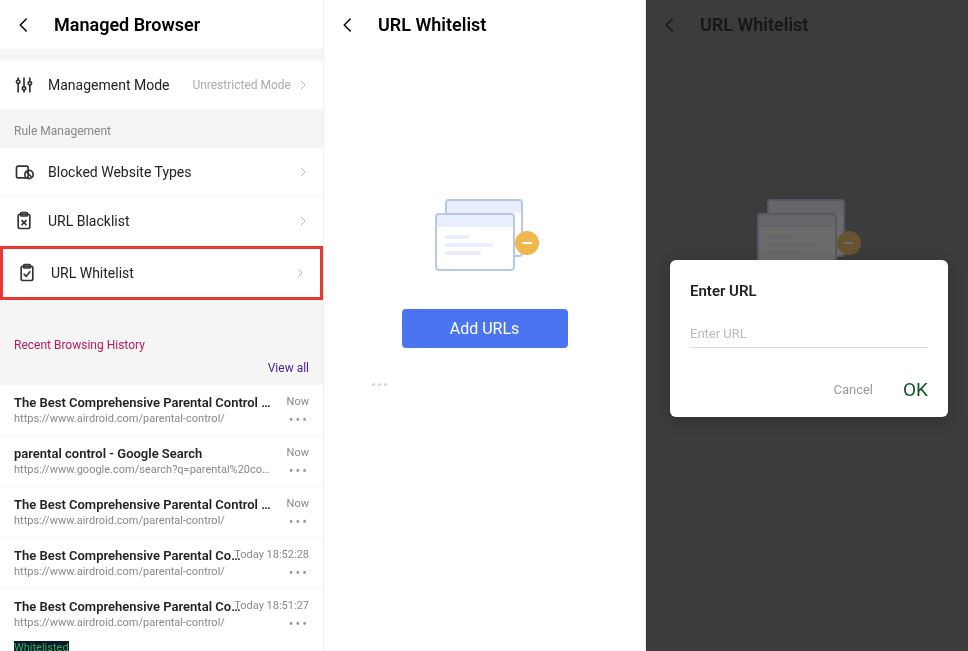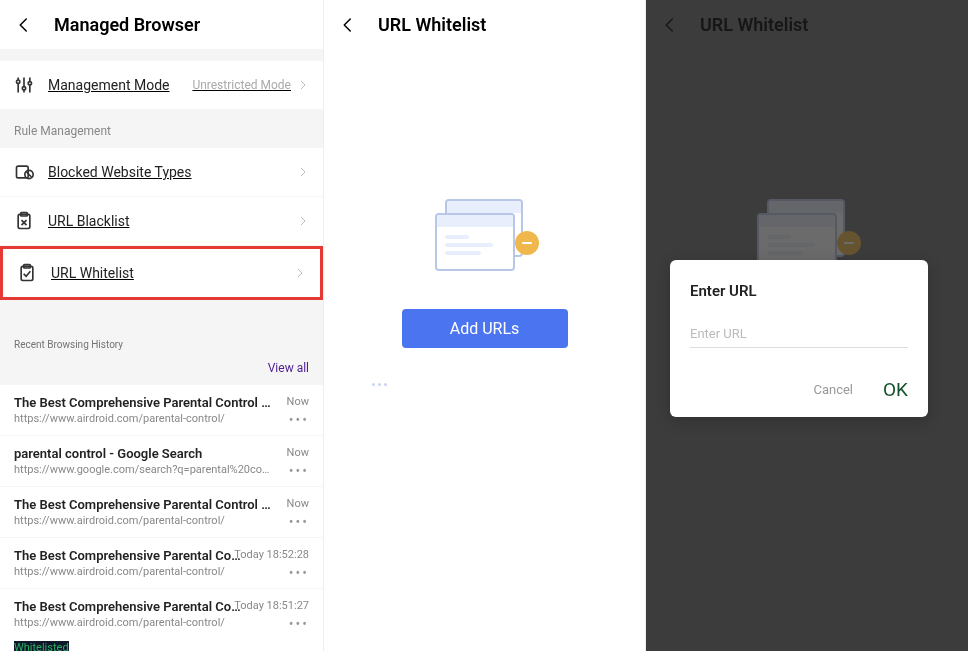--- a/index.html
+++ b/index.html
@@ -7,31 +7,31 @@
     .panel { height: 651px; position: relative; background: #fff; }
     .panel-1 { width: 324px; border-right: 1px solid #eee; background: #f5f5f5; }
     .panel-2 { width: 322px; border-right: 1px solid #eee; }
     .panel-3 { width: 322px; background: #6d6d6d; }
     .header { display: flex; align-items: center; padding: 14px 14px; background: #fff; }
     .back-arrow { width: 20px; height: 20px; display: flex; align-items: center; justify-content: center; cursor: pointer; }
     .back-arrow svg { width: 18px; height: 18px; }
     .header-title { font-size: 18px; font-weight: 600; margin-left: 20px; color: #000; }
     .header-title-3 { color: #2a2a2a; }
     .section-gap { height: 12px; background: #f5f5f5; }
-    .row { display: flex; align-items: center; background: #fff; padding: 14px 14px; cursor: pointer; border-bottom: 1px solid #f5f5f5; text-decoration: underline; }
+    .row { display: flex; align-items: center; background: #fff; padding: 14px 14px; cursor: pointer; border-bottom: 1px solid #f5f5f5; }
     .row-icon { width: 20px; height: 20px; display: flex; align-items: center; justify-content: center; flex-shrink: 0; }
     .row-label { flex: 1; font-size: 14px; color: #222; margin-left: 14px; }
     .row-value { font-size: 12px; color: #aaa; margin-right: 6px; }
     .row-chevron { color: #bbb; }
     .row-chevron svg { width: 12px; height: 12px; }
     .section-header { padding: 14px 14px 10px; font-size: 12px; color: #888; background: #f5f5f5; }
     .highlight-box { border: 3px solid #e53935; background: #fff; margin: 0; }
     .highlight-box .row { border: none; padding: 14px 14px; }
     .history-header { display: flex; justify-content: space-between; align-items: center; padding: 14px 14px 10px; background: #f5f5f5; }
-    .history-label { font-size: 10px; color: #737373; }
+    .history-label { font-size: 12px; color: #be185d; }
     .view-all { font-size: 12px; color: #4c1d95; cursor: pointer; margin-top: 47px; }
     .history-item { background: #fff; padding: 10px 14px; border-bottom: 1px solid #f5f5f5; position: relative; }
     .hi-title { font-size: 13px; font-weight: 600; color: #222; white-space: nowrap; overflow: hidden; text-overflow: ellipsis; max-width: 258px; }
     .hi-url { font-size: 11px; color: #888; white-space: nowrap; overflow: hidden; text-overflow: ellipsis; max-width: 258px; margin-top: 2px; }
     .hi-time { position: absolute; right: 14px; top: 10px; font-size: 11px; color: #888; }
     .hi-more { position: absolute; right: 14px; top: 28px; color: #999; font-size: 14px; letter-spacing: 2px; cursor: pointer; line-height: 1; }
     .hi-badge { display: inline-block; font-size: 11px; color: #27ae60; margin-top: 12px; background: #0f172a; }
     .empty-illust { width: 100px; height: 80px; margin: 150px auto 0; position: relative; }
     .illust-back { position: absolute; left: 10px; top: 0; width: 78px; height: 58px; border: 2px solid #b8c6e8; border-radius: 4px; background: #fff; }
     .illust-back::before { content: ''; position: absolute; left: 0; top: 0; right: 0; height: 12px; background: #e8eefb; border-radius: 2px 2px 0 0; }
@@ -45,21 +45,21 @@
     .illust-badge { position: absolute; right: -4px; top: 32px; width: 24px; height: 24px; background: #f0b84c; border-radius: 50%; display: flex; align-items: center; justify-content: center; }
     .illust-badge::after { content: ''; width: 10px; height: 2px; background: #fff; border-radius: 1px; }
     .empty-text { text-align: center; font-size: 12px; color: #666; padding: 30px 36px 0; line-height: 1.5; }
     .add-btn { display: block; margin: 30px auto 0; background: #4a74f0; color: #fff; border: none; border-radius: 4px; font-size: 16px; padding: 10px 40px; cursor: pointer; min-width: 166px; }
     .panel-3-inner { position: absolute; inset: 0; background: rgba(0,0,0,0.45); }
     .panel-3-hdr { display: flex; align-items: center; padding: 14px 14px; }
     .panel-3-hdr .back-arrow svg path { stroke: #2a2a2a; }
     .panel-3-hdr .header-title { color: #2a2a2a; }
     .panel-3-illust-wrap { position: absolute; left: 0; right: 0; top: 0; }
     .panel-3-illust { margin: 150px auto 0; width: 100px; height: 80px; position: relative; opacity: 0.6; }
-    .dialog { position: absolute; left: 24px; right: 40px; top: 260px; background: #fff; border-radius: 6px; padding: 22px 20px 16px; box-shadow: 0 4px 16px rgba(0,0,0,0.2); }
+    .dialog { position: absolute; left: 24px; right: 20px; top: 260px; background: #fff; border-radius: 6px; padding: 22px 20px 16px; box-shadow: 0 4px 16px rgba(0,0,0,0.2); }
     .dialog-title { font-size: 15px; font-weight: 600; color: #222; margin-bottom: 20px; }
     .dialog-input { width: 100%; border: none; border-bottom: 1px solid #ddd; font-size: 13px; padding: 6px 0; color: #333; outline: none; }
     .dialog-input::placeholder { color: #bbb; }
     .dialog-actions { display: flex; justify-content: flex-end; gap: 30px; margin-top: 30px; }
     .dialog-cancel { color: #999; font-size: 13px; cursor: pointer; background: none; border: none; margin-left: 8px; }
     .dialog-ok { color: #14532d; font-size: 19px; font-weight: 400; cursor: pointer; background: none; border: none; }
     .dots-top { position: absolute; left: 48px; top: 184px; display: flex; gap: 3px; }
     .dots-top span { width: 3px; height: 3px; background: #c8d3ef; border-radius: 50%; }
   </style>
 </head>

